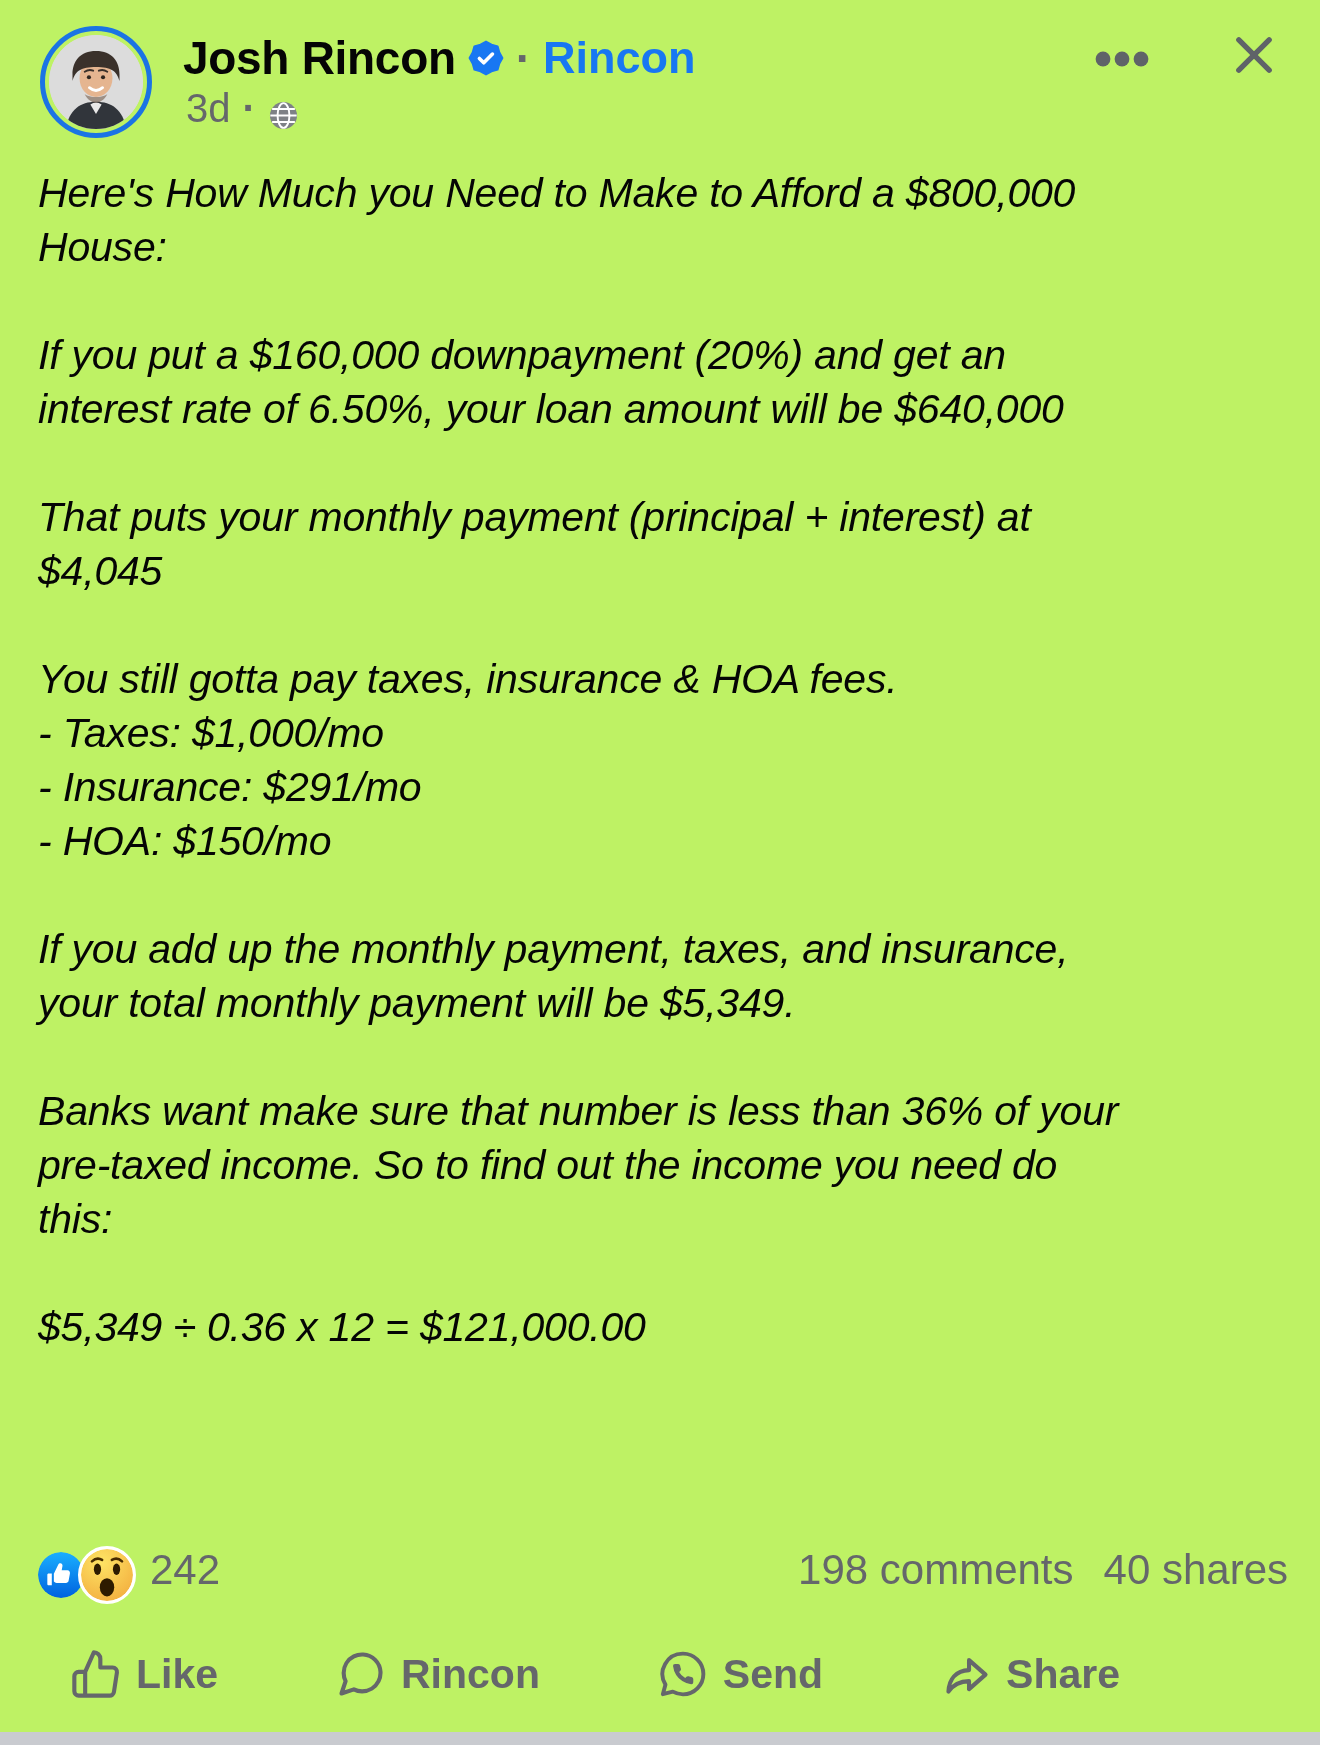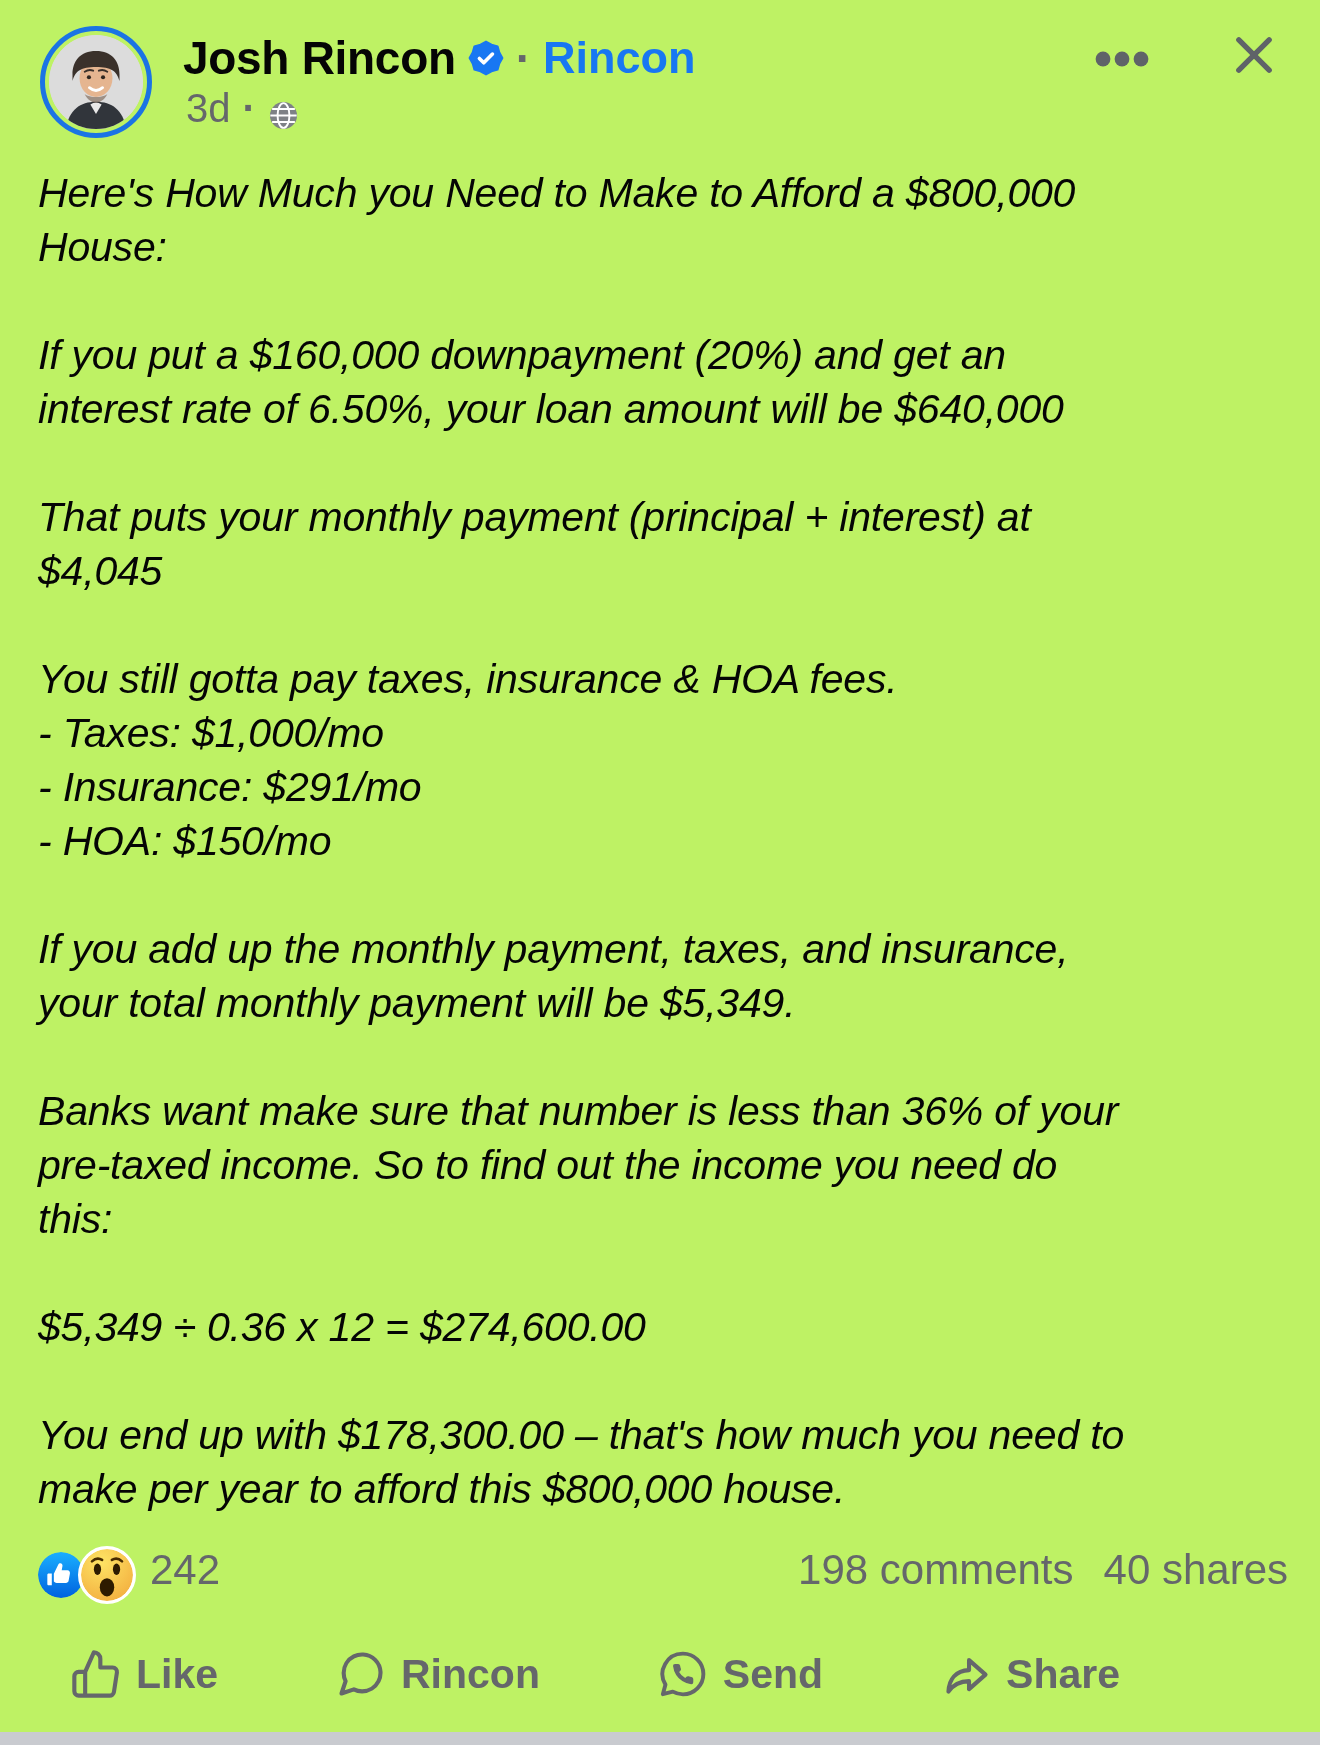--- a/index.html
+++ b/index.html
@@ -109,23 +109,21 @@
 $4,045</p>
     <p>You still gotta pay taxes, insurance &amp; HOA fees.
 - Taxes: $1,000/mo
 - Insurance: $291/mo
 - HOA: $150/mo</p>
     <p>If you add up the monthly payment, taxes, and insurance,
 your total monthly payment will be $5,349.</p>
     <p>Banks want make sure that number is less than 36% of your
 pre-taxed income. So to find out the income you need do
 this:</p>
-    <p>$5,349 ÷ 0.36 x 12 = $274,600.00</p>
-    <p>You end up with $178,300.00 – that's how much you need to
-make per year to afford this $800,000 house.</p>
+    <p>$5,349 ÷ 0.36 x 12 = $121,000.00</p>
   </div>
 
   <div class="engagement">
     <div class="reaction-stack">
       <svg class="rx rx-like" viewBox="0 0 36 36">
         <defs>
           <linearGradient id="lg" x1="0" y1="0" x2="0" y2="1">
             <stop offset="0" stop-color="#19AFFF"></stop>
               <stop offset="1" stop-color="#0062DF"></stop>
           </linearGradient>

